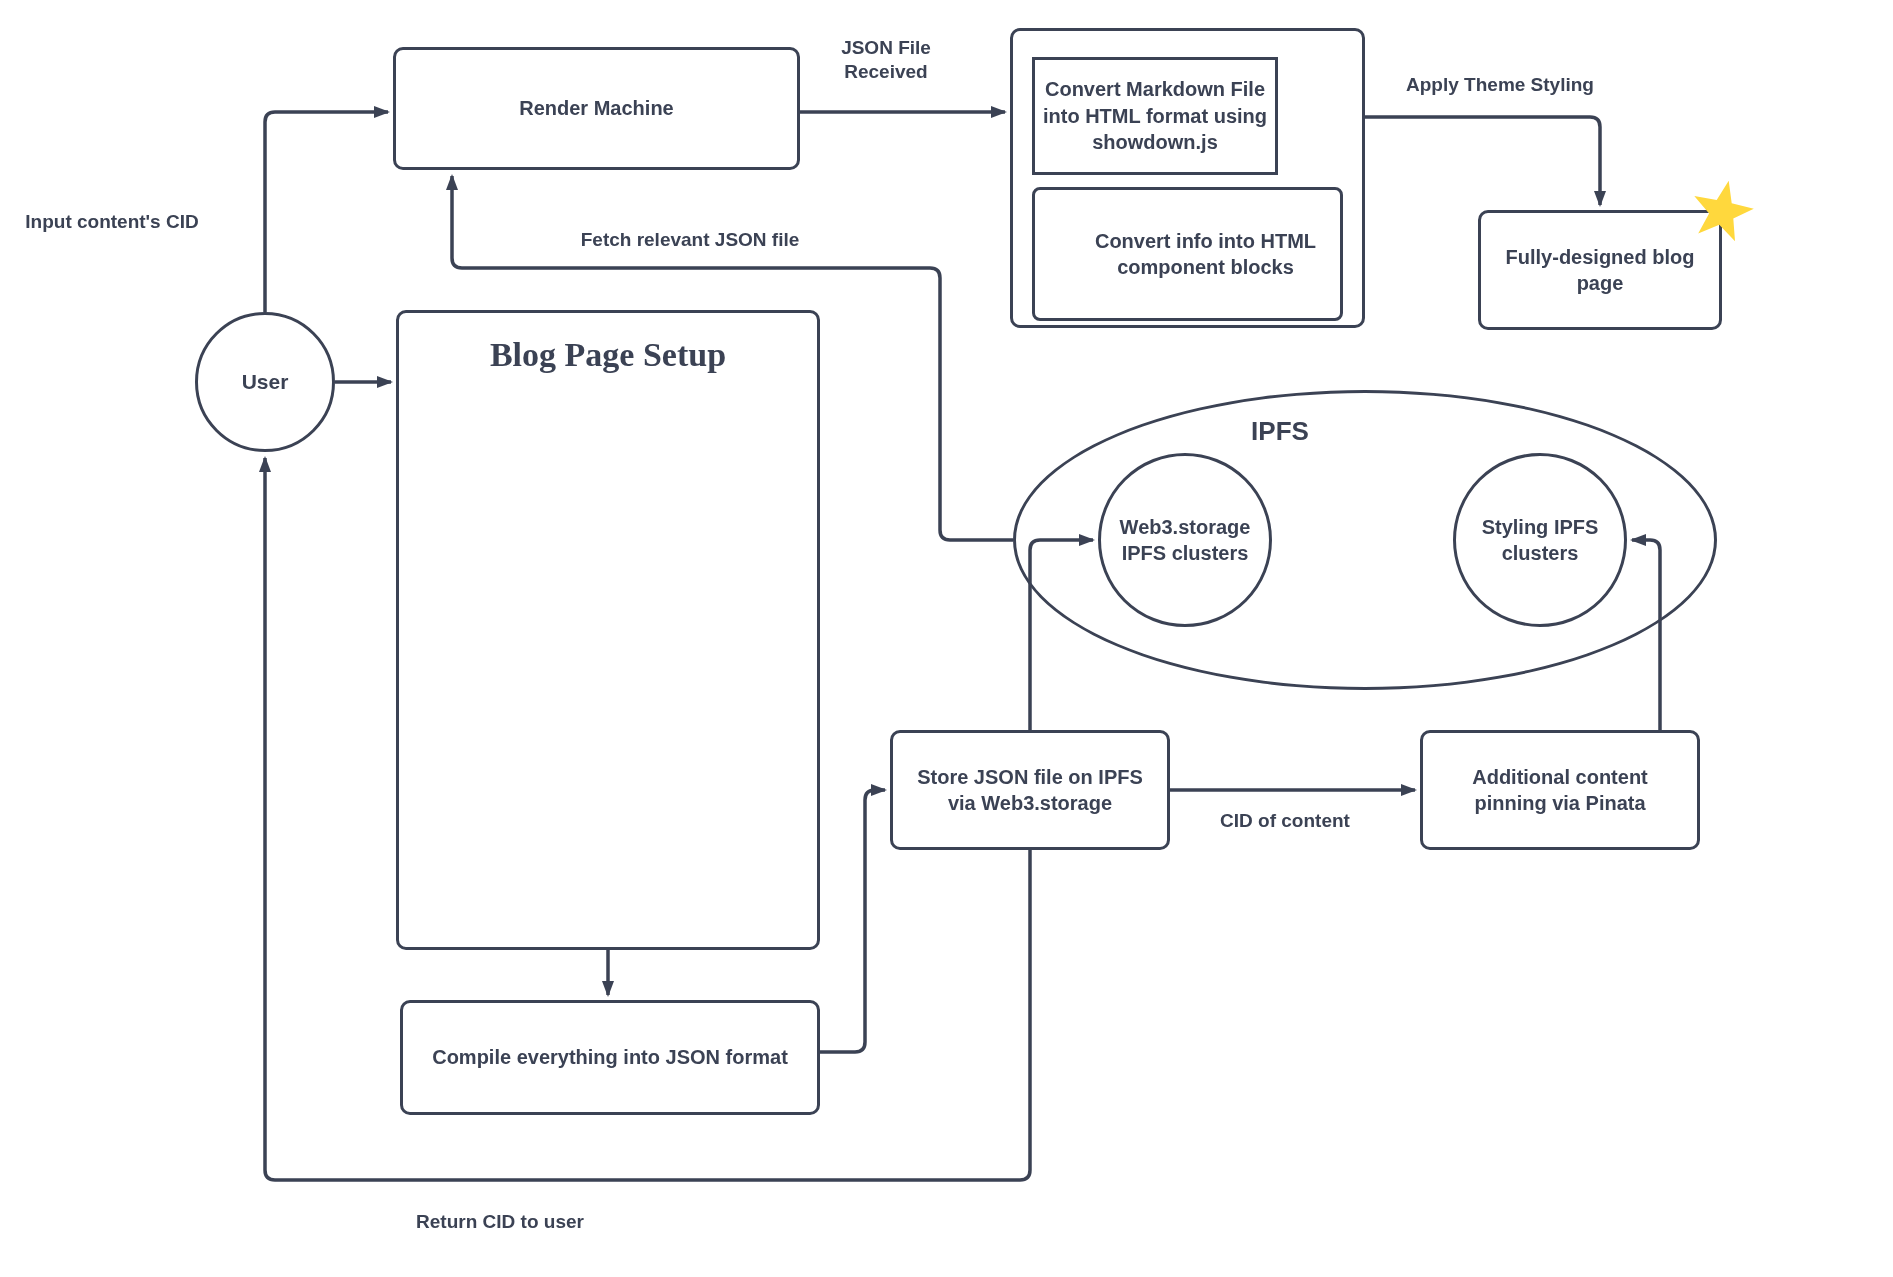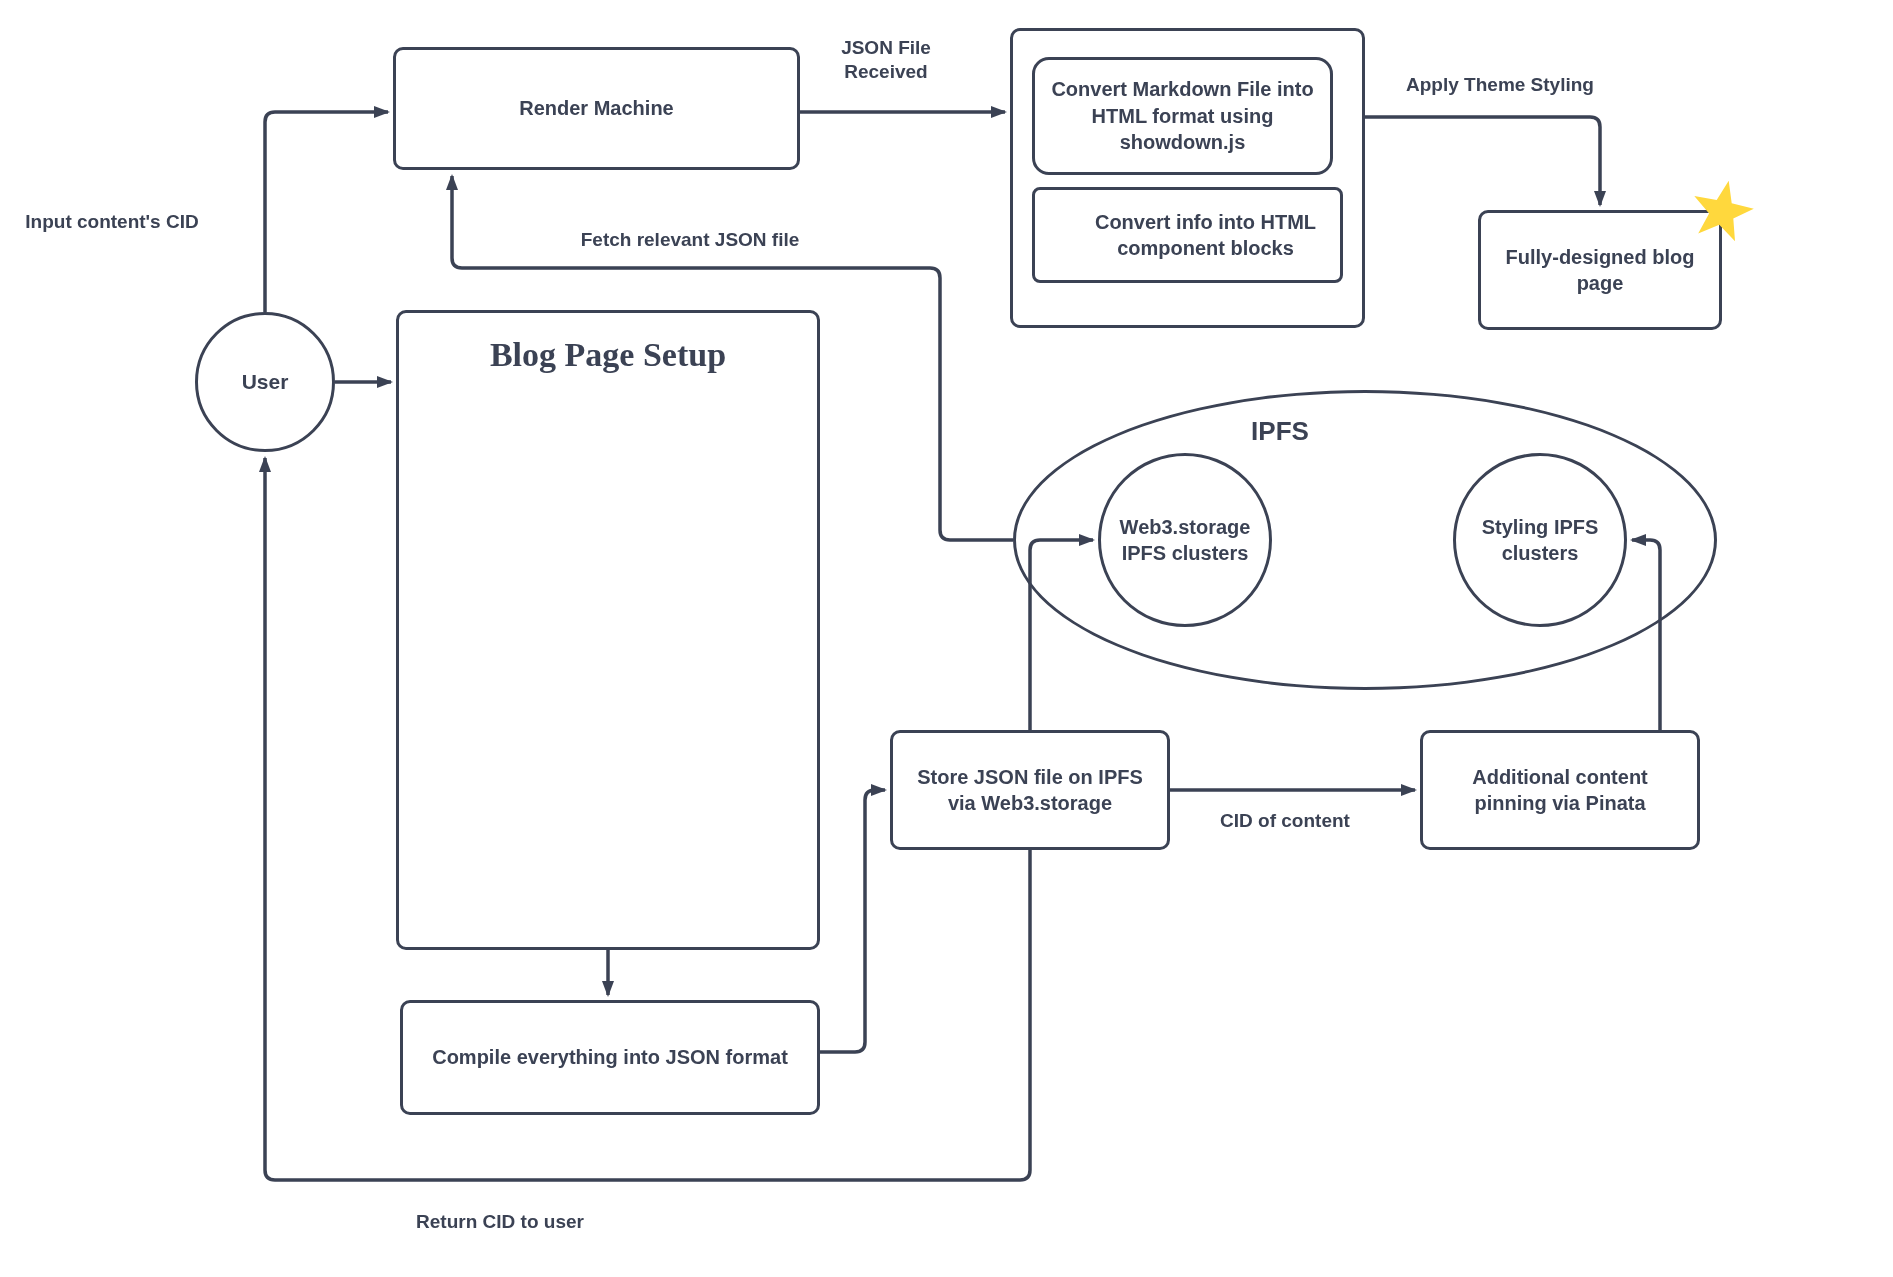--- a/index.html
+++ b/index.html
@@ -70,24 +70,24 @@
 
   <div class="node circle" style="left:195px;top:312px;width:140px;height:140px;font-size:21px;">
     <span class="txt">User</span>
   </div>
 
   <div class="node" style="left:393px;top:47px;width:407px;height:123px;">
     <span class="txt">Render Machine</span>
   </div>
 
   <div class="node container-box" style="left:1010px;top:28px;width:355px;height:300px;"></div>
-  <div class="node" style="left:1032px;top:57px;width:301px;height:118px;border-radius:17px;">
+  <div class="node" style="left:1032px;top:57px;width:246px;height:118px;border-radius:0;">
     <span class="txt" style="width:270px;">Convert Markdown File into HTML format using showdown.js</span>
   </div>
-  <div class="node" style="left:1032px;top:187px;width:311px;height:96px;border-radius:8px;padding-left:36px;">
+  <div class="node" style="left:1032px;top:187px;width:311px;height:134px;border-radius:8px;padding-left:36px;">
     <span class="txt" style="width:250px;">Convert info into HTML component blocks</span>
   </div>
 
   <div class="node" style="left:1478px;top:210px;width:244px;height:120px;">
     <span class="txt">Fully-designed blog page</span>
   </div>
 
   <div class="node container-box" style="left:396px;top:310px;width:424px;height:640px;">
     <div class="setup-title">Blog Page Setup</div>
   </div>

